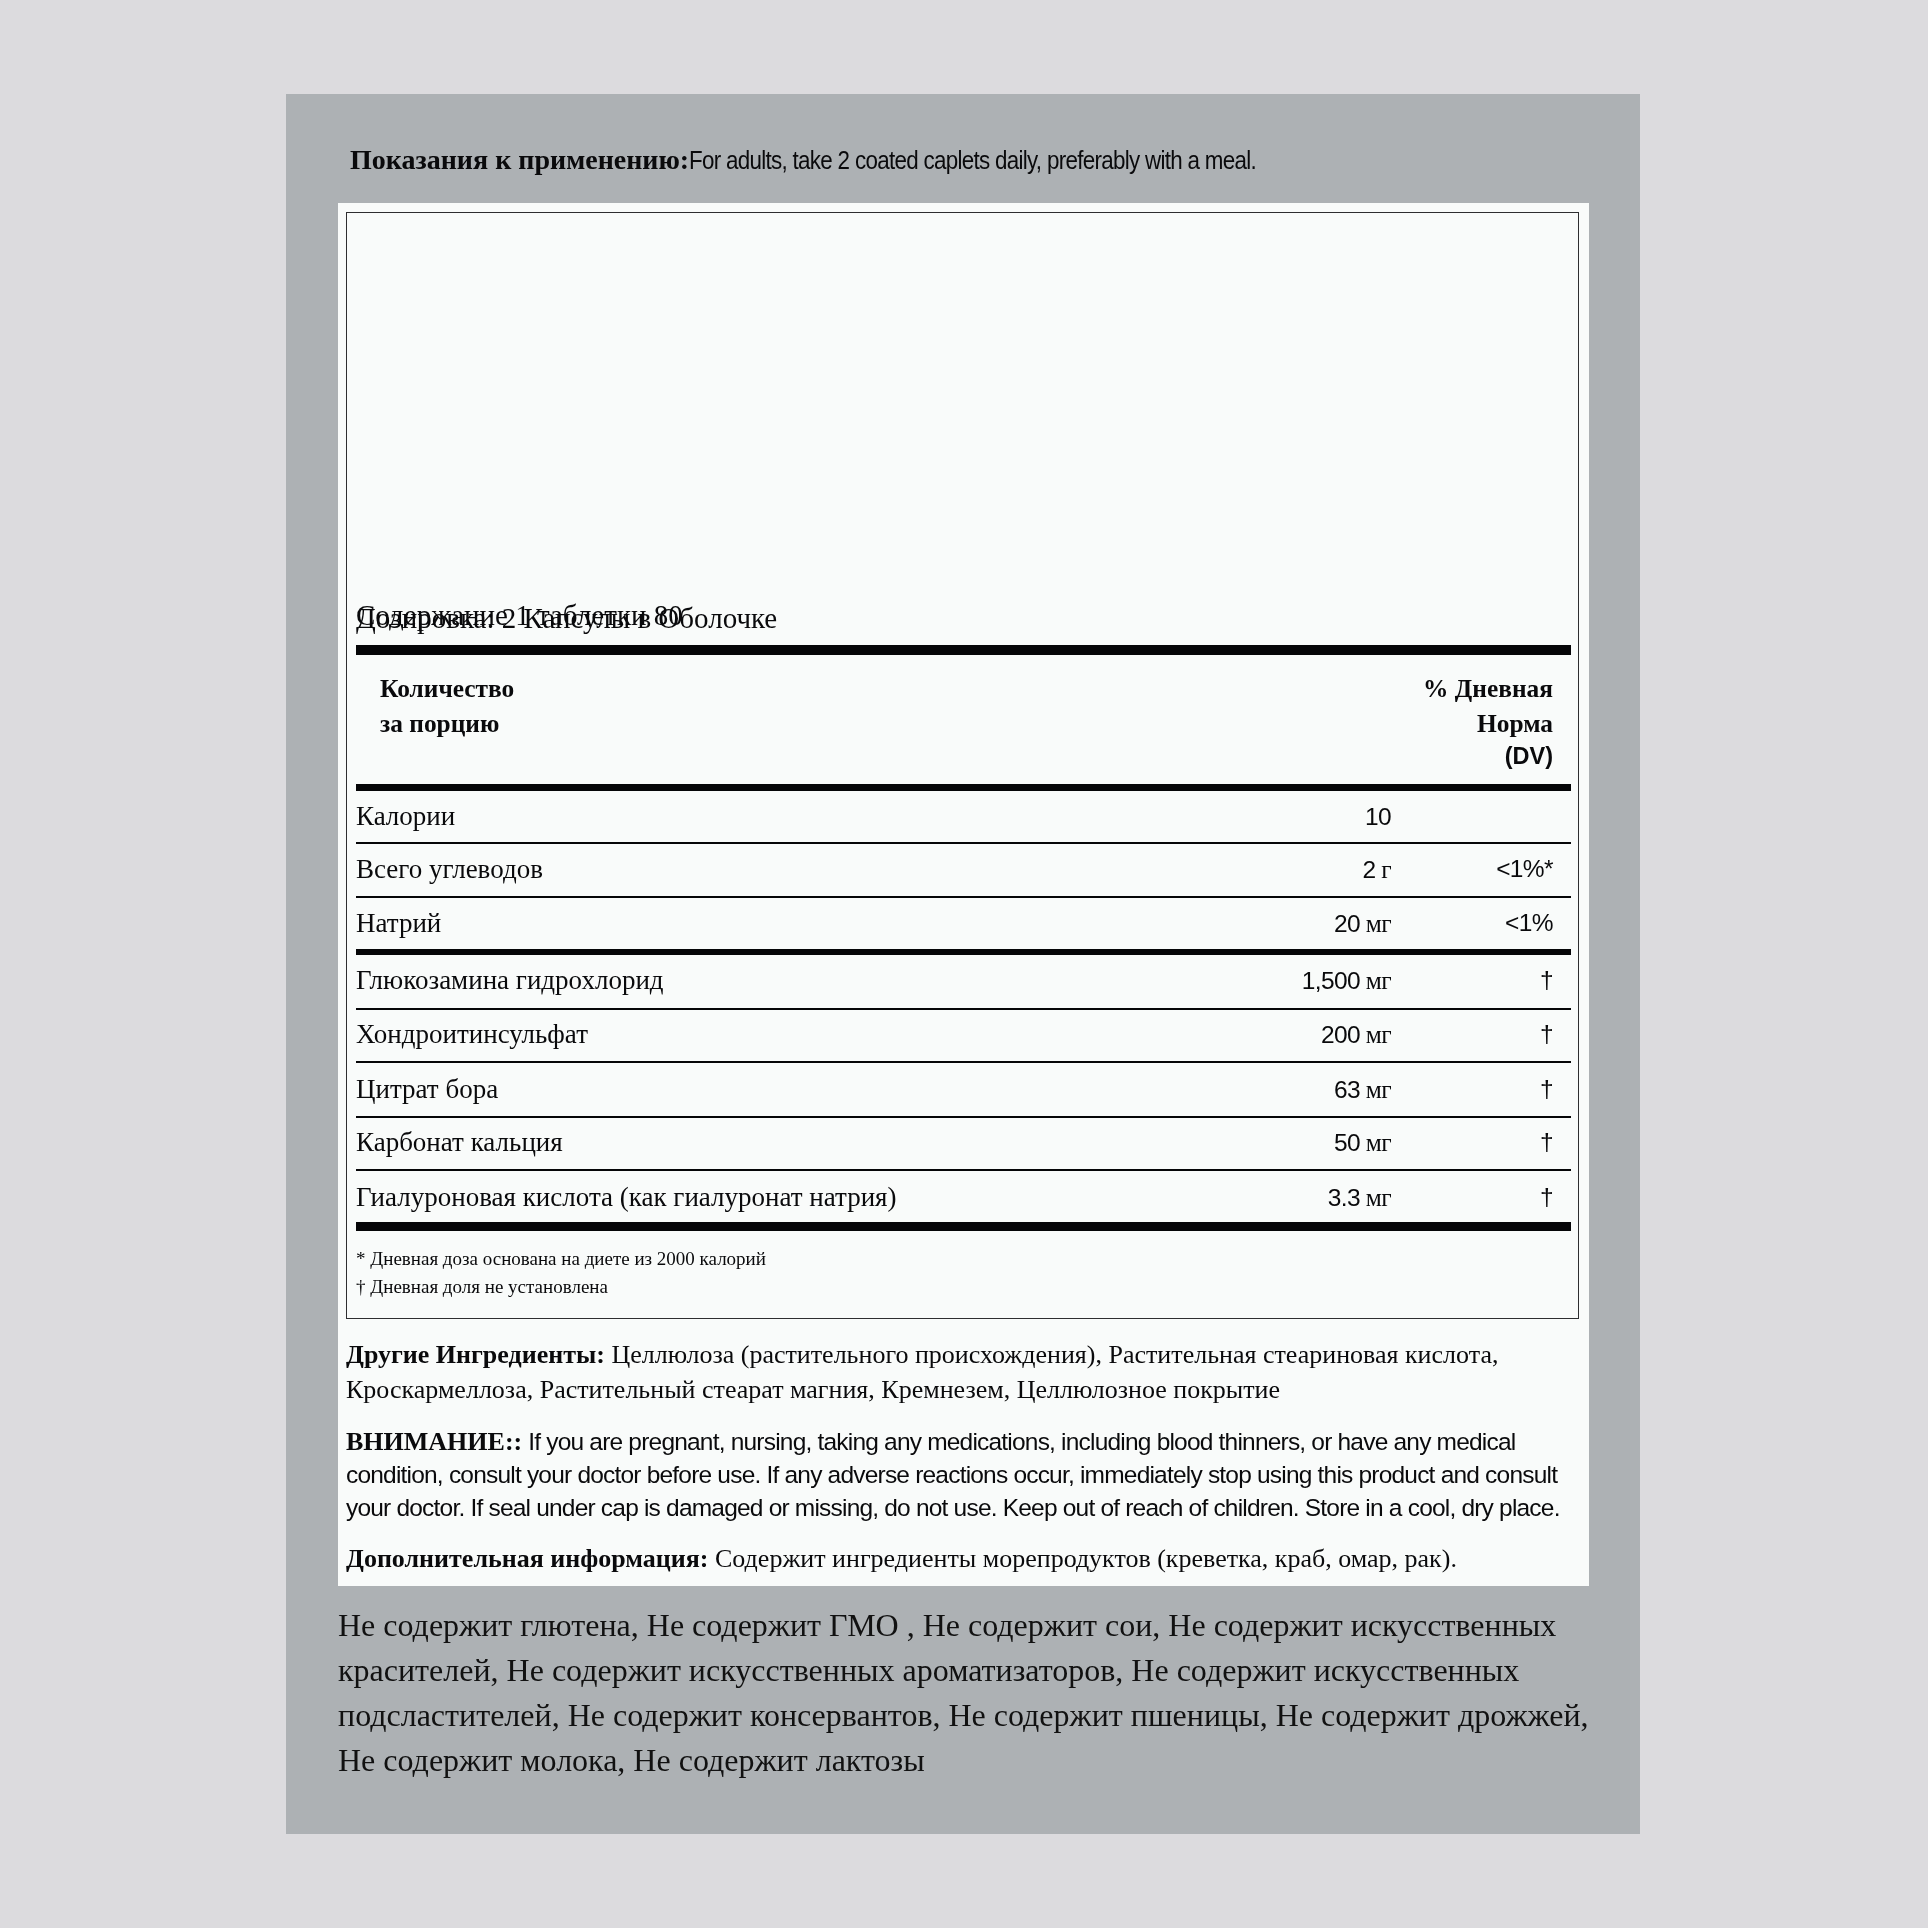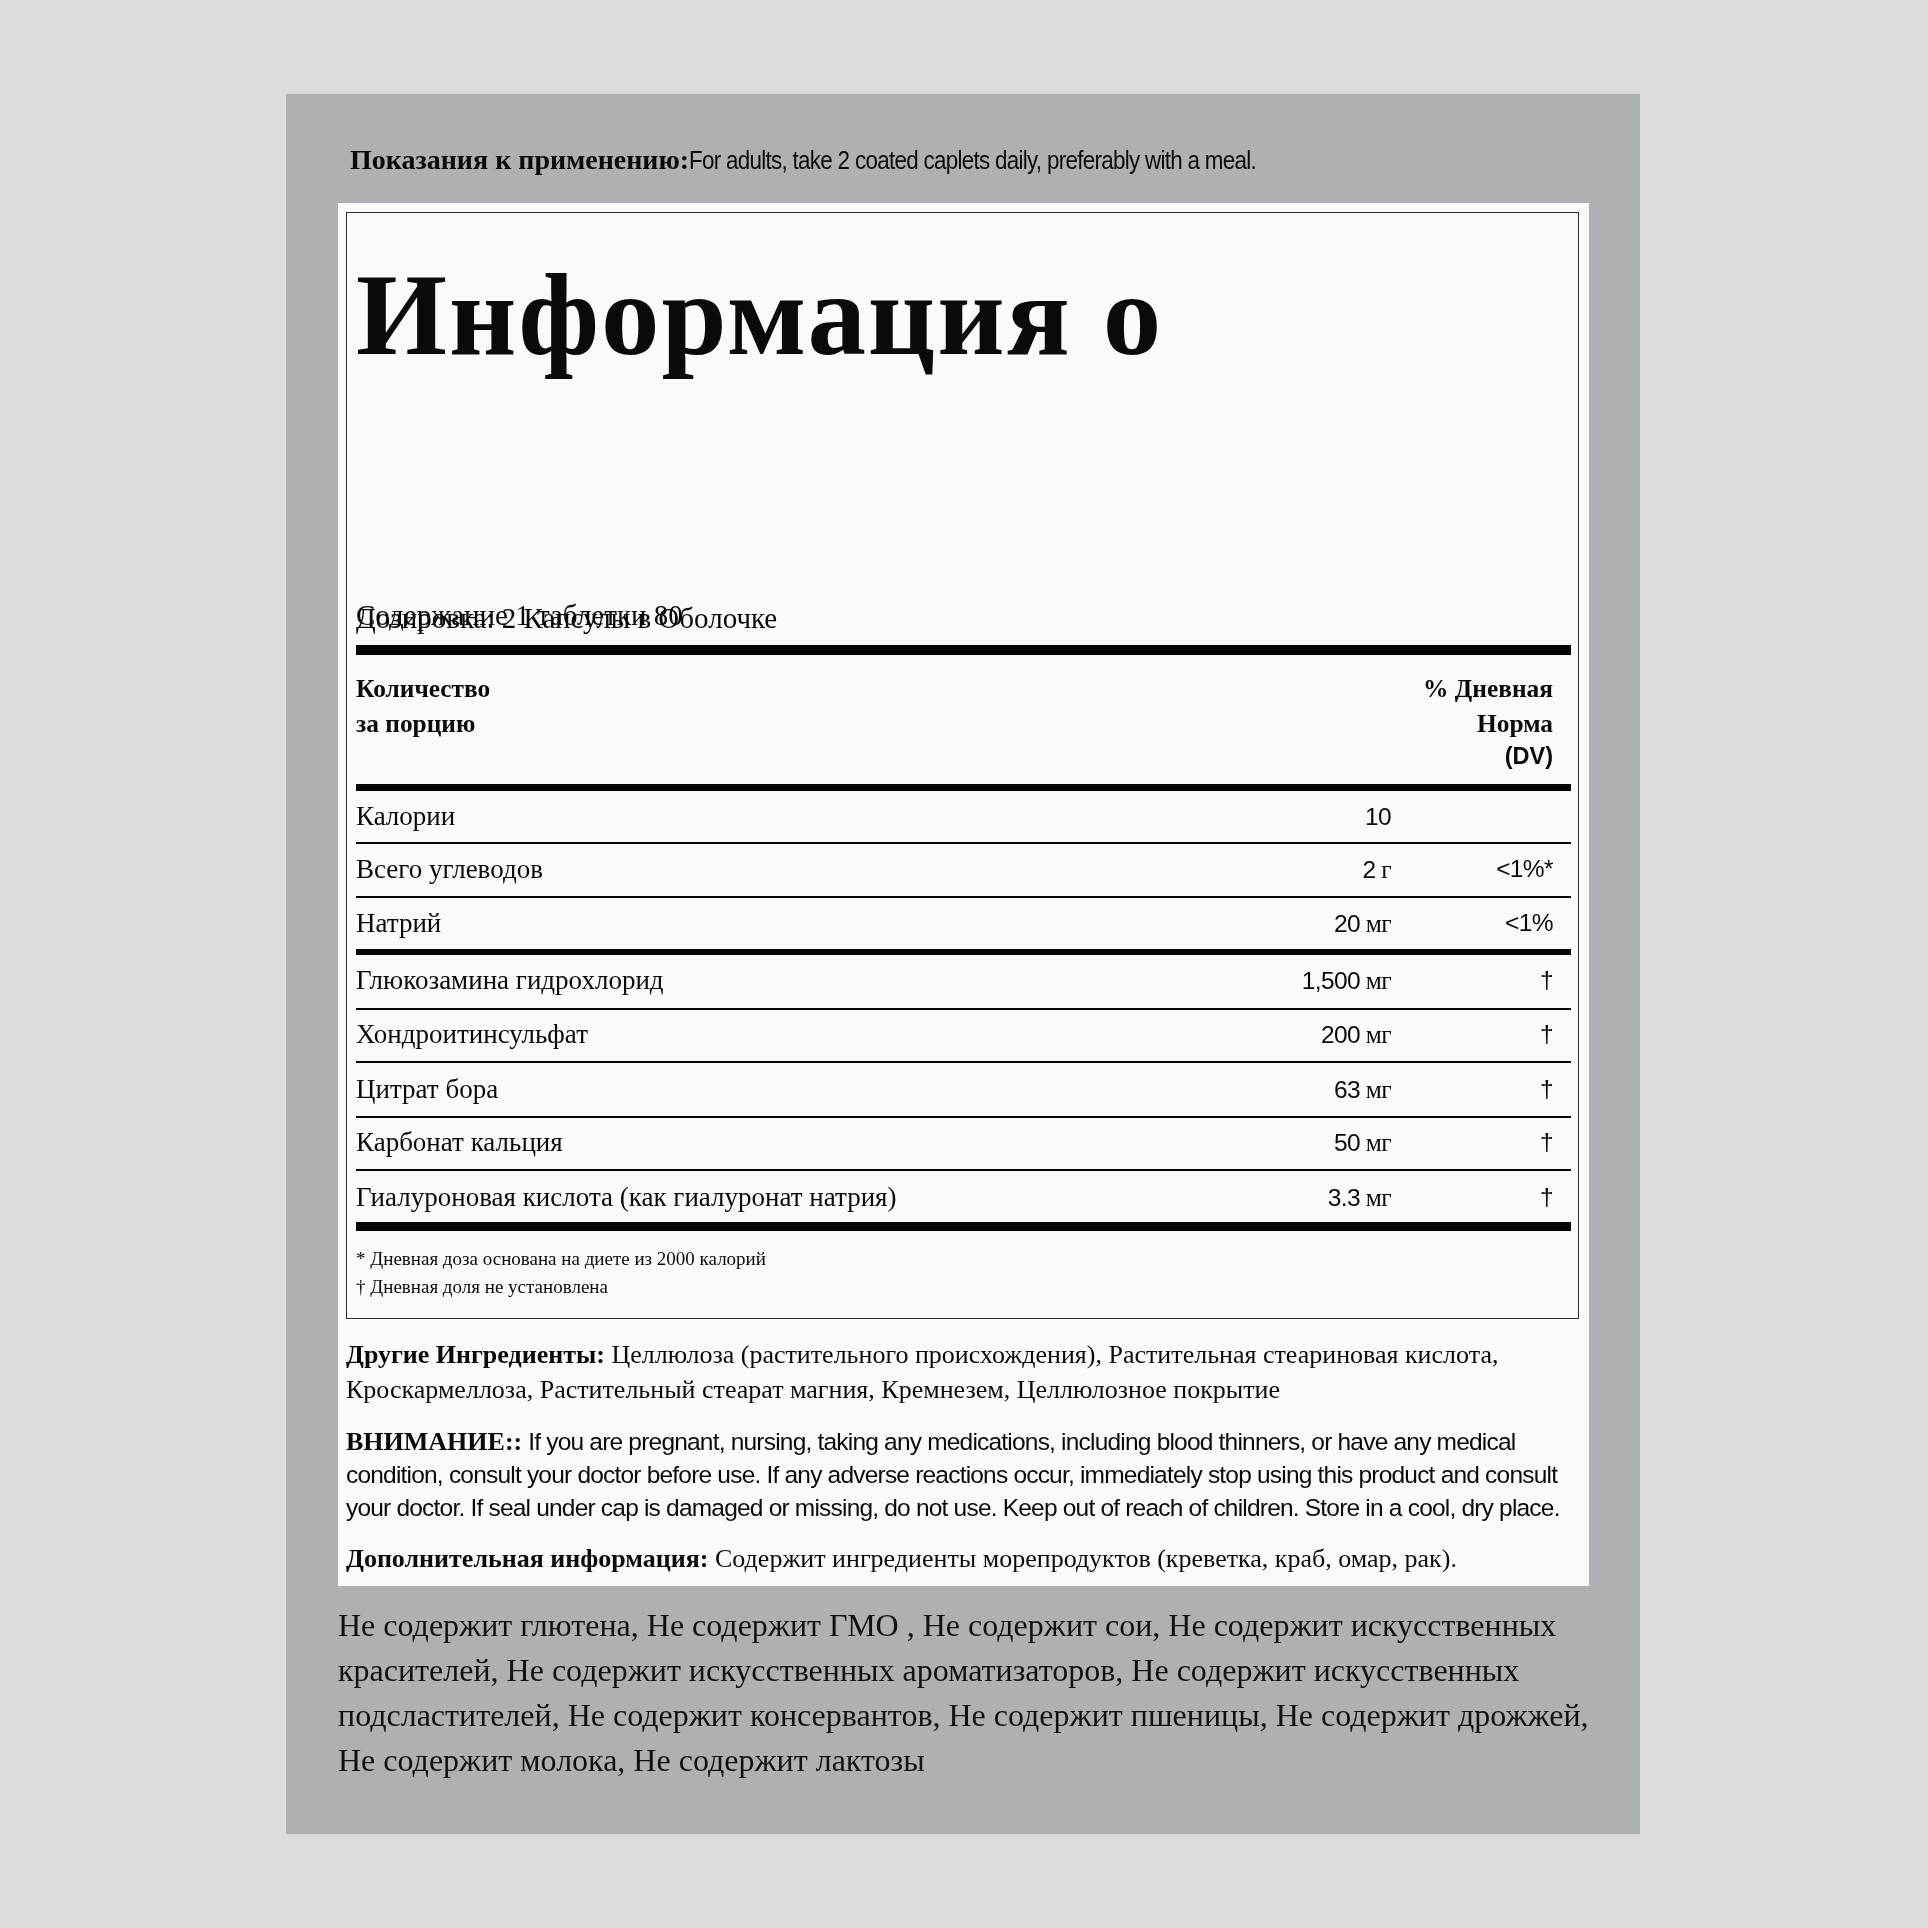--- a/index.html
+++ b/index.html
@@ -10,21 +10,21 @@
   .gray-panel { position:absolute; left:286px; top:94px; width:1354px; height:1740px; background:#adb1b4; }
   .directions { position:absolute; left:350px; top:143px; font-size:28px; white-space:nowrap; line-height:34px; }
   .directions .lbl { font-family:"Liberation Serif", serif; font-weight:bold; }
   .directions .txt { font-family:"Liberation Sans", sans-serif; font-size:26px; letter-spacing:-0.8px; transform:scaleX(0.86); display:inline-block; transform-origin:left; }
   .white-panel { position:absolute; left:338px; top:203px; width:1251px; height:1383px; background:#f9fbfa; }
   .box { position:absolute; left:346px; top:212px; width:1231px; height:1105px; border:1.9px solid #2e2e30; }
   .title { position:absolute; left:356px; top:235px; font-family:"Liberation Serif", serif; font-weight:bold; font-size:117px; line-height:159px; letter-spacing:1.9px; margin:0; }
   .abs { position:absolute; white-space:nowrap; }
   .serving { left:356px; font-size:29px; line-height:38px; }
   .rule { position:absolute; left:356px; width:1215px; background:#060608; }
-  .hdr { font-weight:bold; font-size:25.4px; line-height:34px; }
+  .hdr { font-weight:bold; font-size:25.4px; line-height:34px;margin-left:24px; }
   .row-label { left:356px; font-size:27px; line-height:38px; }
   .row-val { right:537px; font-family:"Liberation Sans", sans-serif; font-size:24.5px; line-height:38px; text-align:right; letter-spacing:-0.6px; }
   .row-val .unit { font-family:"Liberation Serif", serif; font-size:25.4px; }
   .row-dv { right:375px; font-family:"Liberation Sans", sans-serif; font-size:24.5px; line-height:38px; text-align:right; letter-spacing:-0.6px; }
   .foot { left:356px; font-size:19px; line-height:26px; }
   .para { position:absolute; left:346px; width:1234px; font-size:26px; line-height:35px; }
   .para b { font-weight:bold; }
   .sans { font-family:"Liberation Sans", sans-serif; font-size:24.5px; letter-spacing:-0.8px; }
   .free { position:absolute; left:338px; width:1252px; font-size:32px; line-height:45px; color:#111; }
 </style>
@@ -34,21 +34,20 @@
 <div class="gray-panel"></div>
 
 <div class="directions">
   <span class="lbl">Показания к применению:</span><span class="txt"> For adults, take 2 coated caplets daily, preferably with a meal.</span>
 </div>
 
 <div class="white-panel"></div>
 <div class="box"></div>
 
 <div class="title">
-  <div>Информация о</div>
 </div>
 
 <div class="abs serving" style="top:556px;margin-top:43px;">Дозировка: 2 Капсулы в Оболочке</div>
 <div class="abs serving" style="top:596px;">Содержание 1 таблетки 80</div>
 
 <div class="rule" style="top:645px;height:10.4px;"></div>
 
 <div class="abs hdr" style="left:356px;top:671px;">Количество</div>
 <div class="abs hdr" style="left:356px;top:706px;">за порцию</div>
 <div class="abs hdr" style="right:375px;top:671px;text-align:left;">% Дневная</div>

